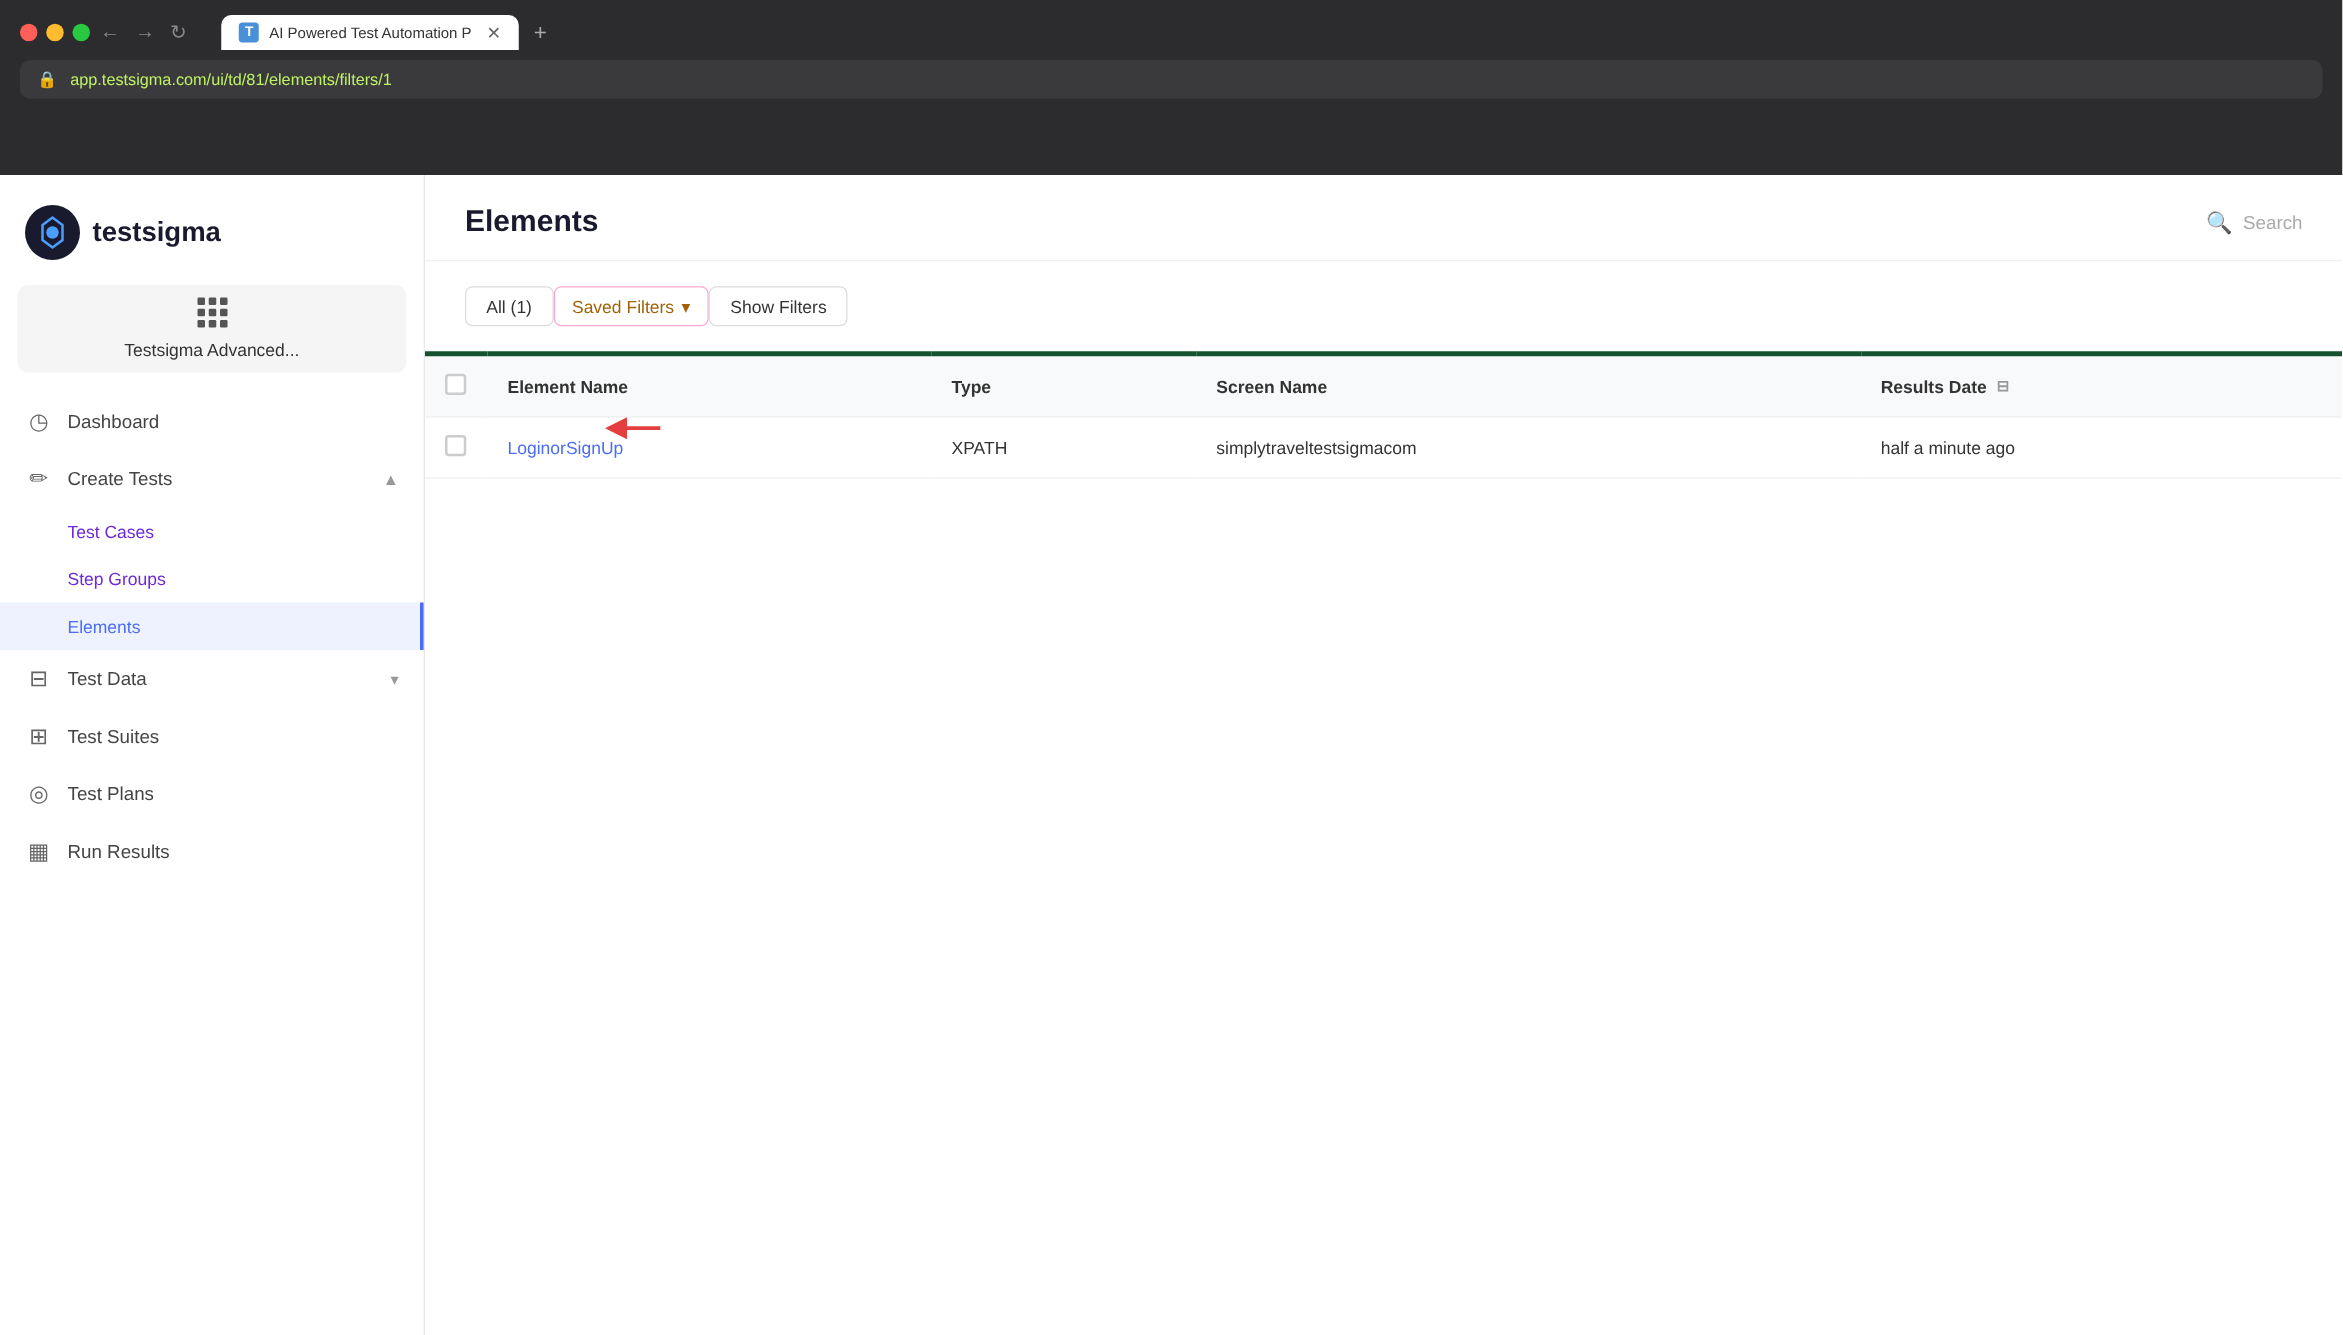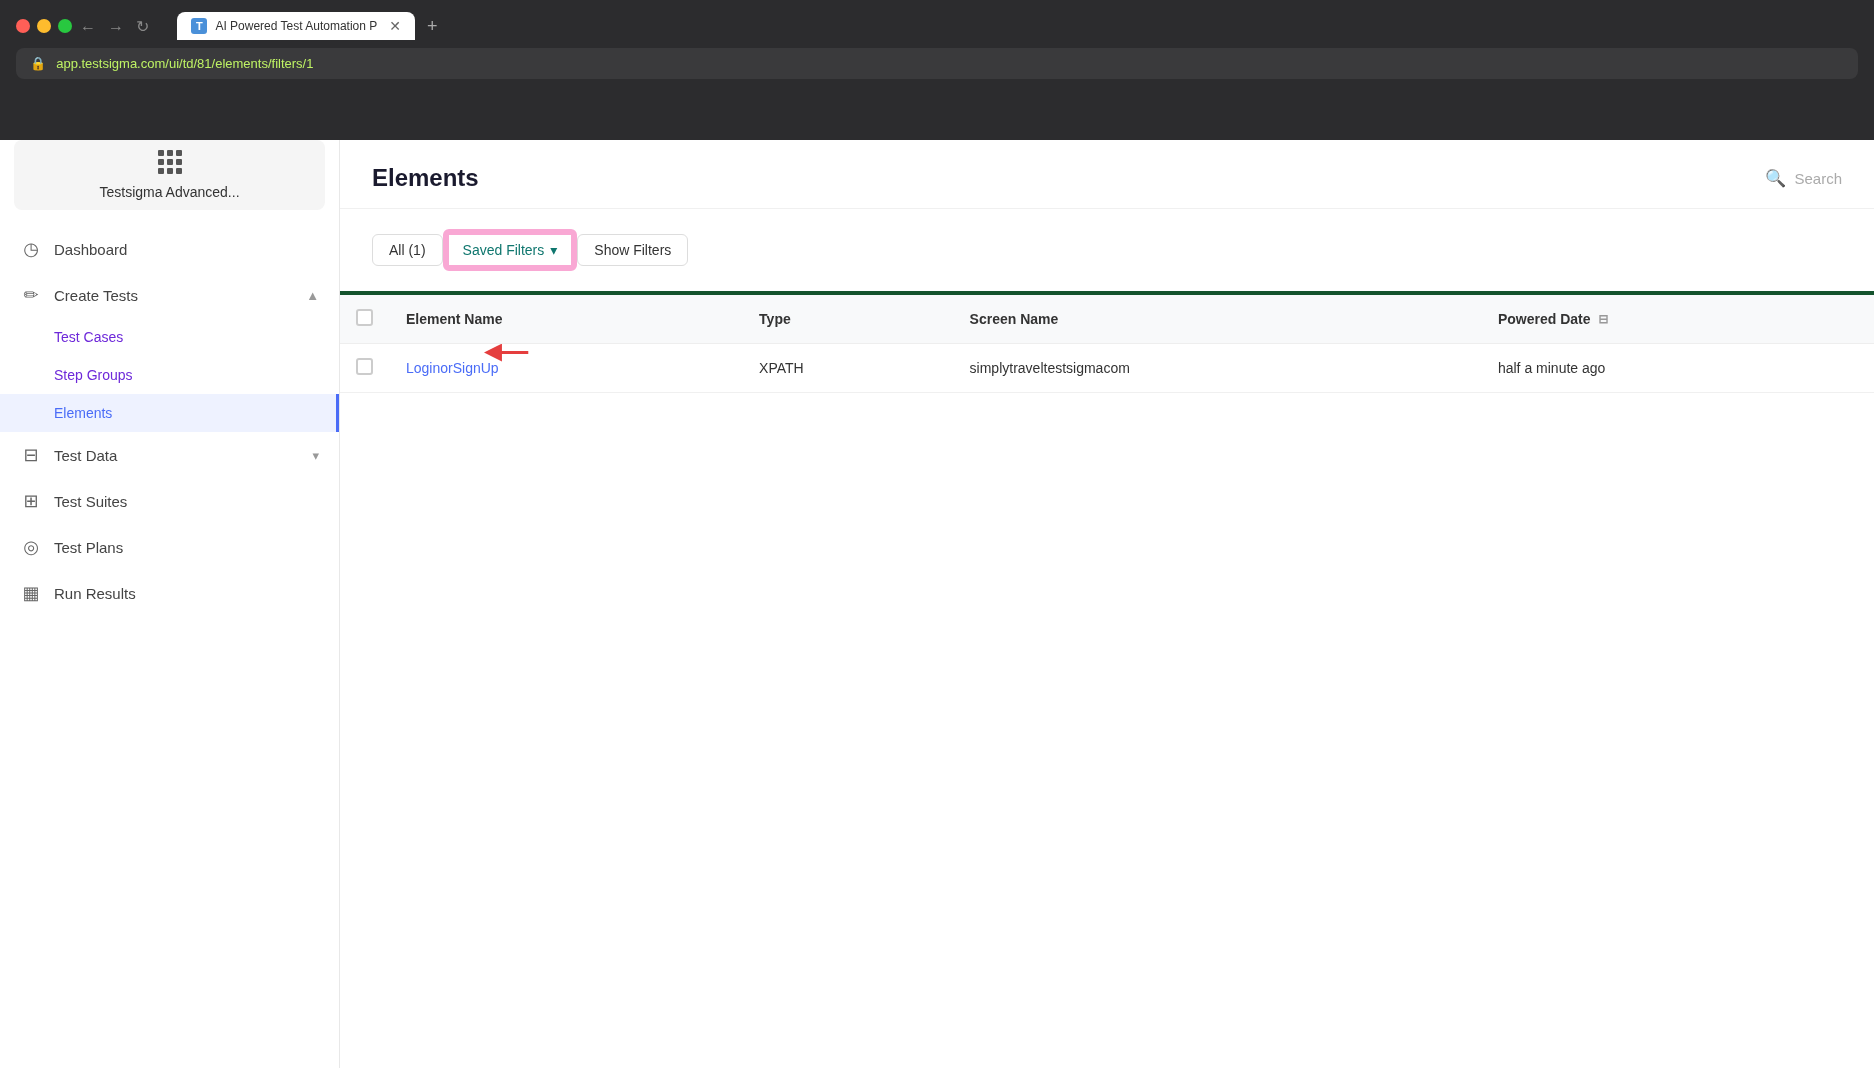--- a/index.html
+++ b/index.html
@@ -47,21 +47,21 @@
     .main { flex: 1; display: flex; flex-direction: column; overflow: hidden; background: #fff; }
     .main-header { display: flex; align-items: center; padding: 24px 32px 16px; border-bottom: 1px solid #f0f0f0; }
     .page-title { font-size: 24px; font-weight: 600; color: #1a1a2e; flex: 1; }
     .search-box { display: flex; align-items: center; gap: 8px; color: #aaa; font-size: 15px; cursor: pointer; }
     .search-icon { font-size: 17px; color: #aaa; }
 
     
     .table-area { flex: 1; overflow: auto; padding: 0; }
     .filters-bar { display: flex; align-items: center; padding: 20px 32px; }
     .filter-all { background: #fff; border: 1px solid #ddd; border-radius: 6px; padding: 7px 16px; font-size: 14px; color: #333; cursor: pointer; }
-    .filter-saved { display: flex; align-items: flex-end; gap: 6px; background: #fff; border: 6px solid #f9a8d4; border-radius: 6px; padding: 7px 14px; font-size: 14px; color: #0f766e; cursor: pointer; }
+    .filter-saved { display: flex; align-items: flex-end; gap: 6px; background: #fff; border: 1px solid #f9a8d4; border-radius: 6px; padding: 7px 14px; font-size: 14px; color: #a16207; cursor: pointer; }
     .filter-show { background: #fff; border: 1px solid #ddd; border-radius: 6px; padding: 7px 16px; font-size: 14px; color: #333; cursor: pointer; }
 
     
     .data-table { width: 100%; border-collapse: collapse; }
     .data-table thead tr { background: #f8f9fa; border-top: 4px solid #14532d; border-bottom: 1px solid #eee; }
     .data-table th { padding: 14px 16px; text-align: left; font-size: 14px; font-weight: 600; color: #333; white-space: nowrap; }
     .data-table th:first-child { width: 50px; }
     .data-table td { padding: 14px 16px; font-size: 14px; color: #333; border-bottom: 1px solid #f0f0f0; vertical-align: middle; }
     .data-table td:first-child { width: 50px; }
     .checkbox { width: 17px; height: 17px; border: 2px solid #ccc; border-radius: 3px; cursor: pointer; appearance: none; background: #fff; }
@@ -96,20 +96,28 @@
   <div class="browser-addressbar">
     <span class="addr-icon">🔒</span>
     <span class="addr-text">app.testsigma.com/ui/td/81/elements/filters/1</span>
   </div>
 </div>
 
 <div class="app">
 
   <div class="sidebar">
 
+    <div class="sidebar-logo">
+      <svg class="logo-icon" viewBox="0 0 44 44" fill="none">
+        <circle cx="22" cy="22" r="22" fill="#1a1a2e"></circle>
+        <path d="M14 16 L22 10 L30 16 L30 28 L22 34 L14 28 Z" fill="none" stroke="#4a9eff" stroke-width="2"></path>
+        <circle cx="22" cy="22" r="5" fill="#4a9eff"></circle>
+      </svg>
+      <span class="logo-text">testsigma</span>
+    </div>
 
     <div class="workspace-btn">
       <div class="workspace-dots">
         <div class="workspace-dot"></div>
           <div class="workspace-dot"></div>
           <div class="workspace-dot"></div>
         <div class="workspace-dot"></div>
           <div class="workspace-dot"></div>
           <div class="workspace-dot"></div>
         <div class="workspace-dot"></div>
@@ -196,21 +204,21 @@
               <span>Element Name</span>
             </th>
             <th>
               <span>Type</span>
             </th>
             <th>
               <span>Screen Name</span>
             </th>
             <th>
               <div class="created-date-header">
-                <span>Powered Date</span>
+                <span>Results Date</span>
                 <span class="filter-icon">⊟</span>
               </div>
             </th>
           </tr>
         </thead>
         <tbody>
           <tr class="table-row">
             <td>
               <input type="checkbox" class="checkbox" style="">
             </td>

